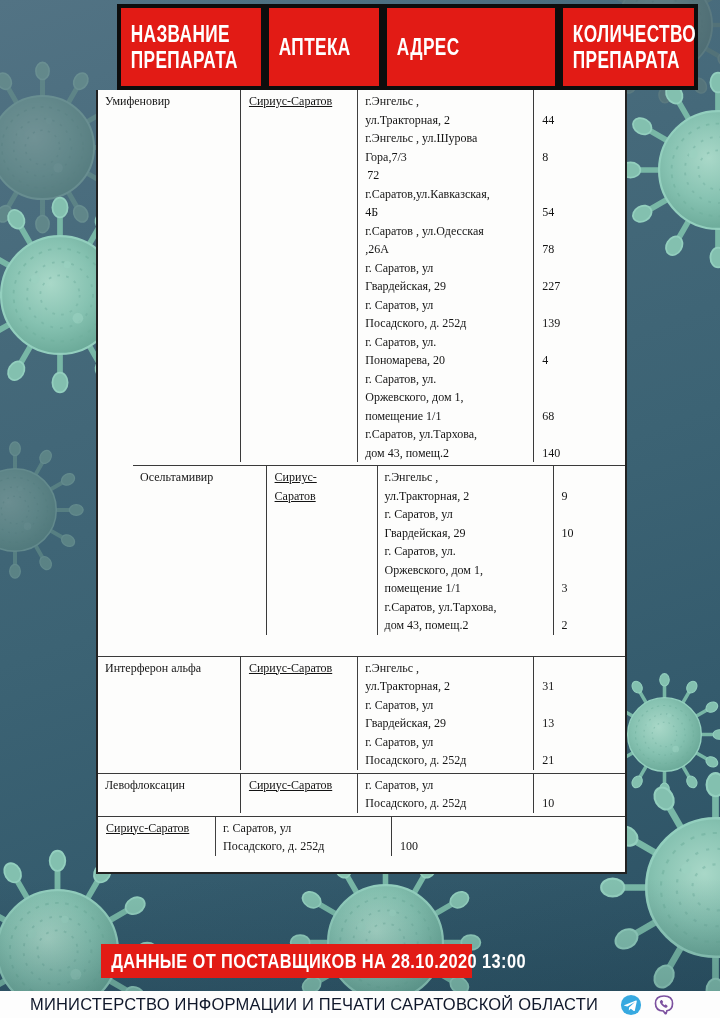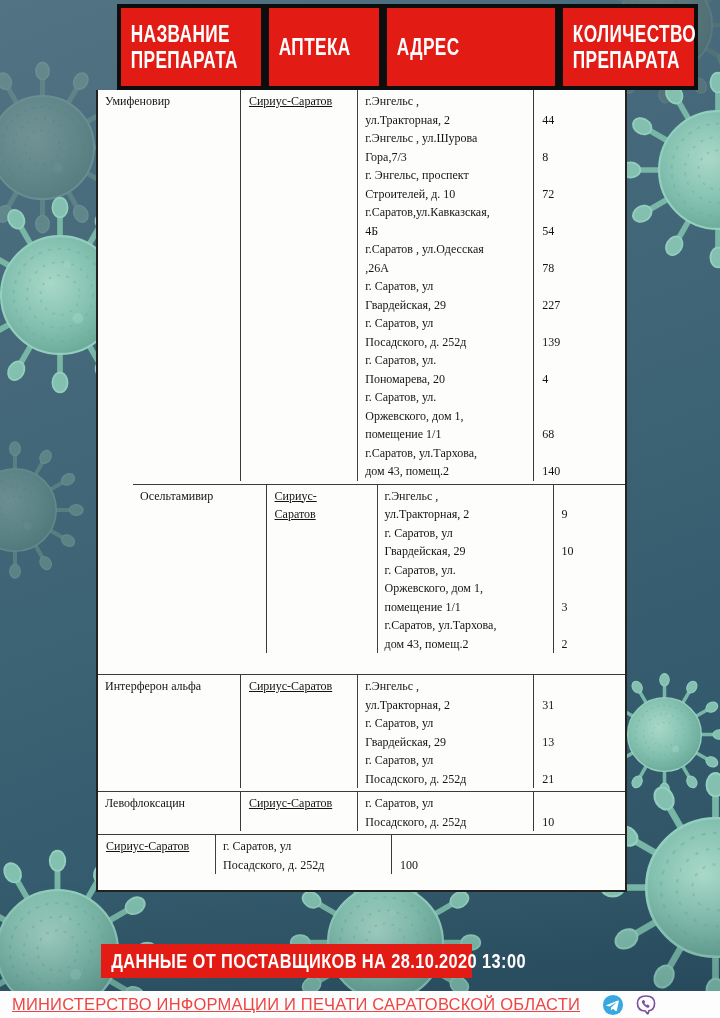--- a/index.html
+++ b/index.html
@@ -67,22 +67,22 @@
     color:#fff;font-family:"Liberation Sans",sans-serif;font-weight:700;
     font-size:21px;letter-spacing:.5px;padding-left:13px;white-space:nowrap;
   }
 
   
   .footer{
     position:absolute;left:0;bottom:0;width:720px;height:27px;z-index:4;
     background:#fdfdfd;display:flex;align-items:center;
   }
   .footer-text{
-    font-family:"Liberation Sans",sans-serif;font-size:16.5px;color:#ef4444;
-    padding-left:12px;letter-spacing:.2px;white-space:nowrap;text-decoration:underline;
+    font-family:"Liberation Sans",sans-serif;font-size:16.5px;color:#0f172a;
+    padding-left:30px;letter-spacing:.2px;white-space:nowrap;
   }
   .footer-icons{display:flex;align-items:center;gap:11px;margin-left:22px;}
   .ficon{width:22px;height:22px;display:block;cursor:pointer;}
 </style>
 </head>
 <body>
 
 <div class="page">
 
   <svg width="0" height="0" style="position:absolute">
@@ -176,22 +176,20 @@
     <div class="qty">44</div>
   </div>
 
   <div class="pair">
     <div class="addr">г.Энгельс , ул.Шурова
 Гора,7/3</div>
     <div class="qty">8</div>
   </div>
 
   <div class="pair">
-    <div class="addr">г. Энгельс, проспект
-Строителей, д. 10</div>
     <div class="qty">72</div>
   </div>
 
   <div class="pair">
     <div class="addr">г.Саратов,ул.Кавказская,
 4Б</div>
     <div class="qty">54</div>
   </div>
 
   <div class="pair">

